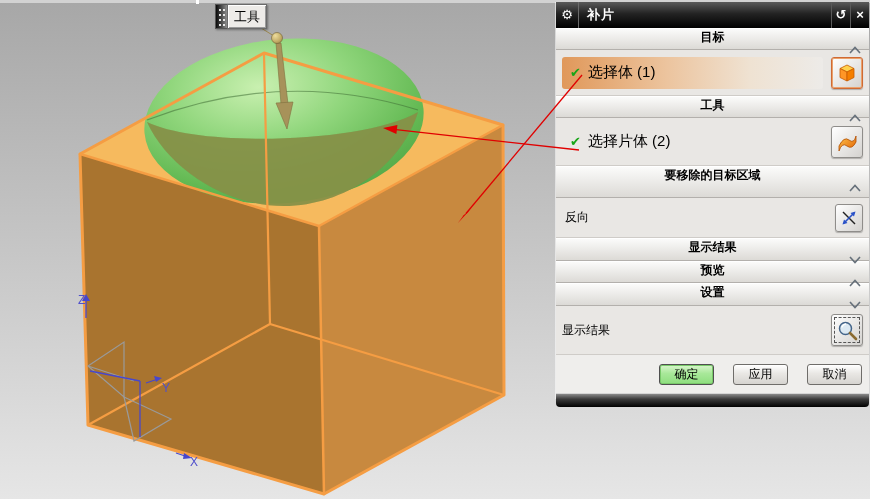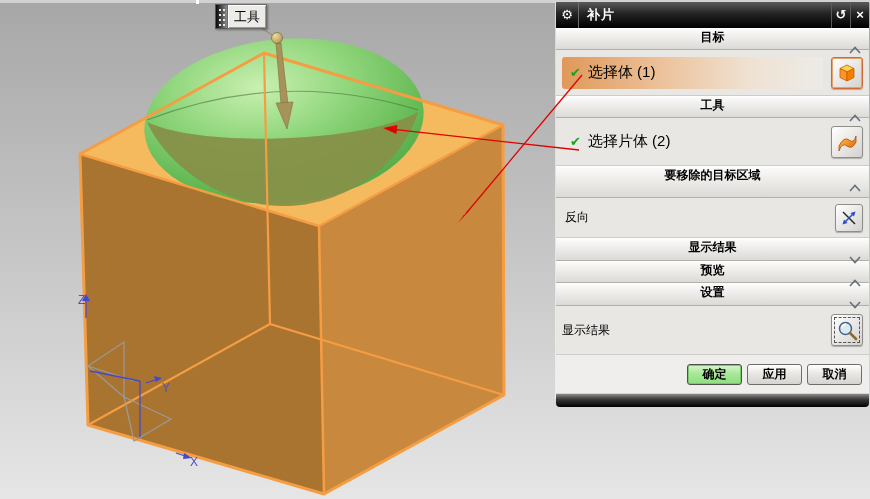--- a/index.html
+++ b/index.html
@@ -50,21 +50,21 @@
   .row-label{font-size:15px;}
   .icon-btn{width:30px;height:30px;flex:0 0 auto;border:1px solid #8f8d8a;border-radius:3px;
     background:linear-gradient(135deg,#ffffff,#d4d2cf);
     display:flex;align-items:center;justify-content:center;
     box-shadow:0 1px 1px rgba(0,0,0,.25);}
   .icon-btn.active{border-color:#cf6a35;box-shadow:inset 0 0 0 1px #eaa26c,0 1px 1px rgba(0,0,0,.25);}
   .reverse-btn{width:26px;height:26px;}
   .show-result-btn{outline:1px dashed #555;outline-offset:-4px;}
   .reverse-label{flex:1;padding-left:3px;}
   .footer{height:38px;display:flex;align-items:center;justify-content:flex-end;
-    gap:5px;padding-right:7px;background:#efeeec;font-weight:bold;}
+    gap:19px;padding-right:7px;background:#efeeec;}
   .btn{width:55px;height:21px;font-size:12px;display:flex;align-items:center;justify-content:center;
     border-radius:3px;border:1px solid #6f6d6a;box-sizing:border-box;
     background:linear-gradient(#ffffff,#e9e7e4 45%,#d6d4d0);
     box-shadow:inset 0 1px 0 #fff;cursor:default;}
   .btn-ok{background:linear-gradient(#d9f6cd,#a8e899 45%,#8ede7e);
     border:1px solid #4f4f4f;box-shadow:inset 0 0 0 1px #79c96a;}
   .bottombar{height:13px;background:linear-gradient(#8a8a8a,#3a3a3a 40%,#000);
     border-top:1px solid #d5d5d5;border-radius:0 0 4px 4px;}
 </style>
 </head>

